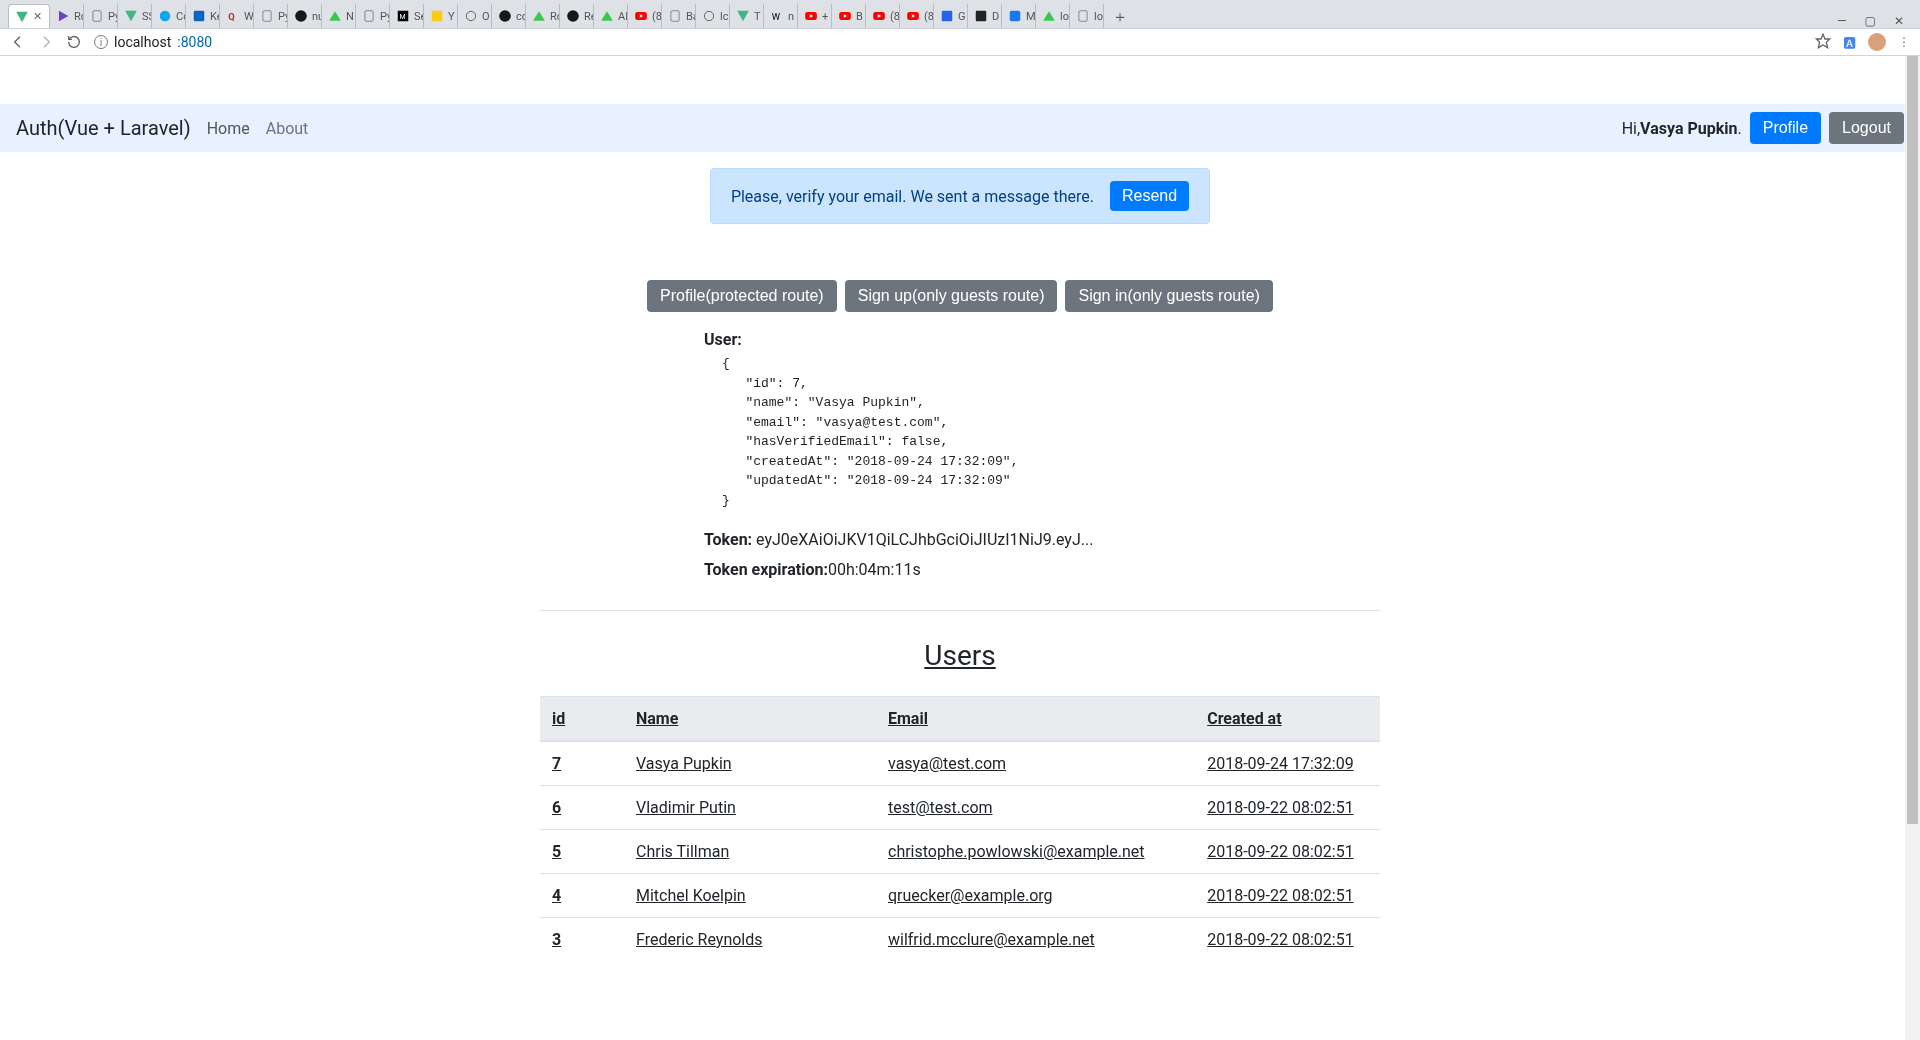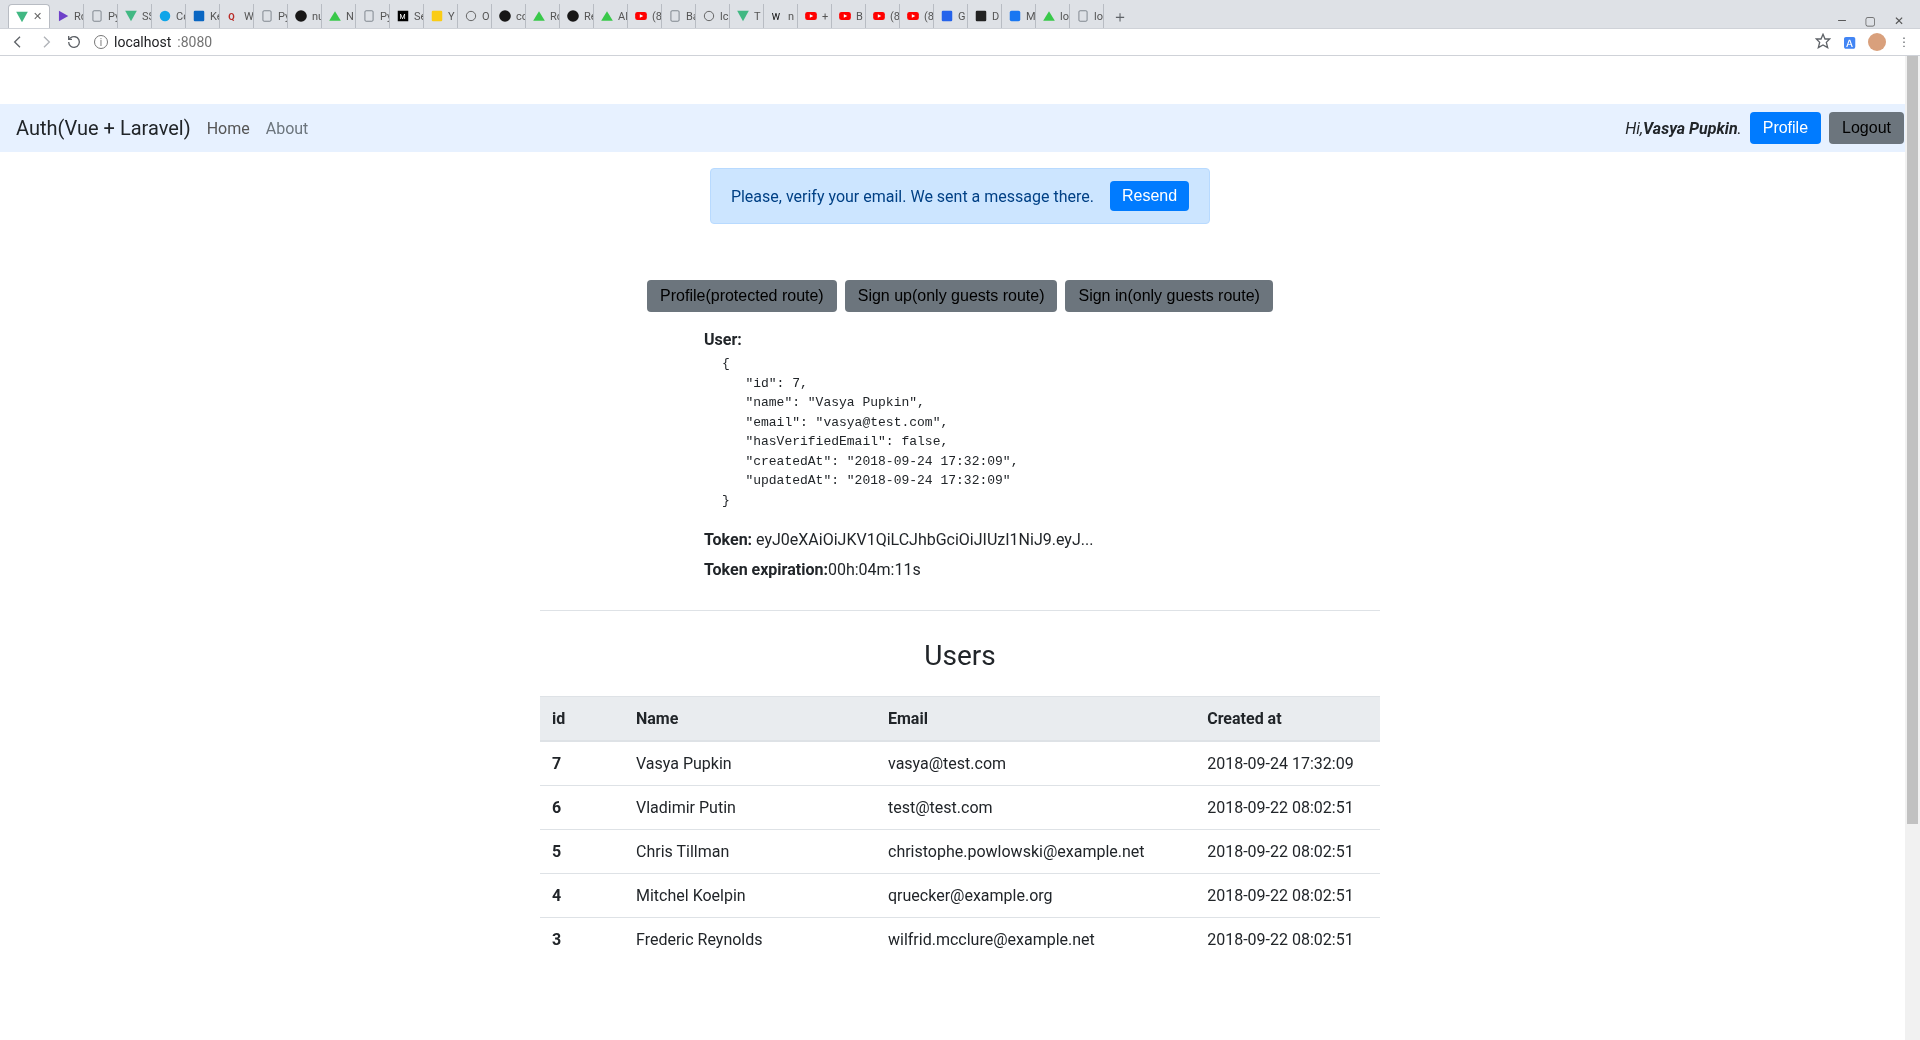--- a/index.html
+++ b/index.html
@@ -11,44 +11,44 @@
   .tab.active { background:#fff; border:1px solid #b8bcc3; border-bottom:none; border-radius:4px 4px 0 0; max-width:48px; }
   .tab .favicon { width:14px; height:14px; flex-shrink:0; display:inline-flex; align-items:center; justify-content:center; font-size:10px; }
   .tab .close-x { width:10px; height:10px; flex-shrink:0; color:#666; font-size:11px; line-height:10px; }
   .tabs-tail { display:flex; align-items:center; gap:12px; margin-left:8px; }
   .win-controls { margin-left:auto; display:flex; gap:18px; padding-right:8px; color:#555; }
   .toolbar { display:flex; align-items:center; height:28px; background:#fff; border-top:1px solid #cfd2d8; border-bottom:1px solid #cfd2d8; padding:0 10px; gap:12px; }
   .nav-icon { width:16px; height:16px; display:inline-flex; align-items:center; justify-content:center; color:#5f6368; }
   .nav-icon.disabled { color:#b0b3b8; }
   .addr { flex:1; display:flex; align-items:center; gap:6px; font-size:14px; color:#202124; }
   .addr .info-badge { width:14px; height:14px; border:1px solid #777; border-radius:50%; display:inline-flex; align-items:center; justify-content:center; font-size:10px; color:#777; }
-  .addr .port { color:#737373; }
+  .addr .port { color:#0369a1; }
   .toolbar-tail { display:flex; align-items:center; gap:12px; color:#5f6368; }
   .avatar-dot { width:18px; height:18px; border-radius:50%; background:#d9a07c; }
   
   .page { height: calc(100% - 56px); overflow-y:auto;margin-top:48px; }
   .navbar { background:#e7f1ff; padding:8px 16px; display:flex; align-items:center; }
   .navbar .brand { font-weight:400; font-size:20px; margin-right:16px; }
   .navbar .navlink { font-size:16px; margin-right:16px; text-decoration:none; }
   .navbar .navlink.active { color:#555; }
   .navbar .navlink.muted { color:#6c757d; }
   .navbar-right { margin-left:auto; display:flex; align-items:center; gap:8px; font-size:16px; }
-  .navbar-right .hi { white-space:nowrap;font-style:italic; }
+  .navbar-right .hi { white-space:nowrap; }
   .btn { display:inline-block; padding:6px 12px; font-size:16px; border-radius:4px; border:1px solid transparent; cursor:pointer; text-align:center; }
   .btn-primary { background:#007bff; color:#fff; }
-  .btn-secondary { background:#6c757d; color:#000000; }
+  .btn-secondary { background:#6c757d; color:#ffffff; }
   .alert-wrap { display:flex; justify-content:center; margin-top:16px; }
   .alert { background:#cce5ff; border:1px solid #b8daff; color:#004085; padding:12px 20px; border-radius:4px; display:flex; align-items:center; gap:16px; }
   .btn-primary-sm { background:#007bff; color:#fff; padding:6px 12px; border:none; border-radius:4px; font-size:16px; cursor:pointer; }
   .main-buttons { display:flex; justify-content:center; gap:8px; margin-top:56px; }
   .info-block { max-width:640px; margin:16px auto 0 auto; font-size:16px; line-height:1.5; }
   .info-block .label { font-weight:700; }
   .info-block pre { font-family: SFMono-Regular, Menlo, Monaco, Consolas, "Courier New", monospace; font-size:13px; line-height:1.5; margin:2px 0 0 18px; white-space:pre; }
   .info-block .row { margin-top:6px; }
-  .container { max-width:872px; margin:0 auto; padding:0 16px; }
+  .container { max-width:872px; margin:0 auto; padding:0 16px;text-decoration:underline; }
   hr.divider { border:none; border-top:1px solid #dee2e6; margin:28px 0 28px 0; }
   h2.users-title { font-weight:400; font-size:28px; text-align:center; margin:8px 0 24px 0; }
   table.users { width:100%; border-collapse:collapse; font-size:16px; }
   table.users thead th { text-align:left; padding:12px; border-top:1px solid #dee2e6; border-bottom:2px solid #dee2e6; background:#e9ecef; font-weight:700; }
   table.users tbody td { padding:12px; border-top:1px solid #dee2e6; }
   table.users tbody th { padding:12px; border-top:1px solid #dee2e6; text-align:left; }
   
   .ico { width:14px; height:14px; }
   .green-tri { fill:#41b883; }
   .doc-outline { stroke:#6c757d; stroke-width:1.4; fill:none; }

